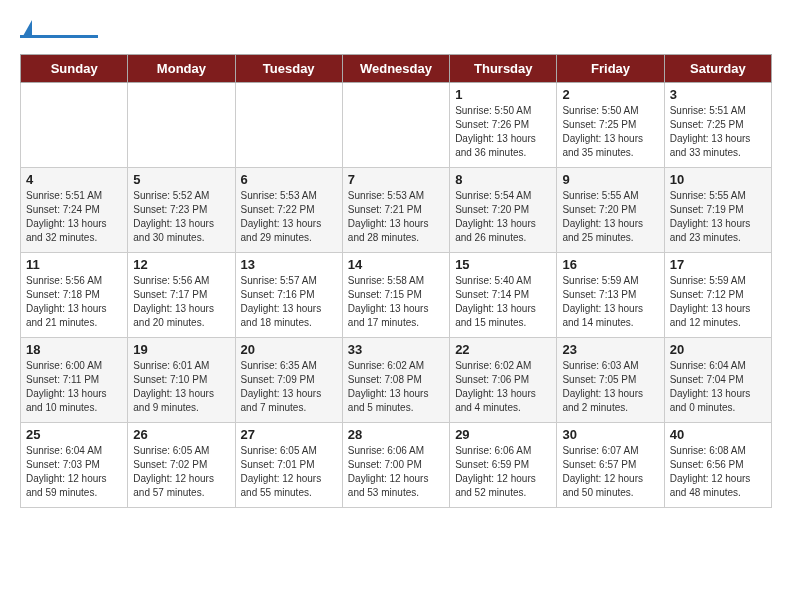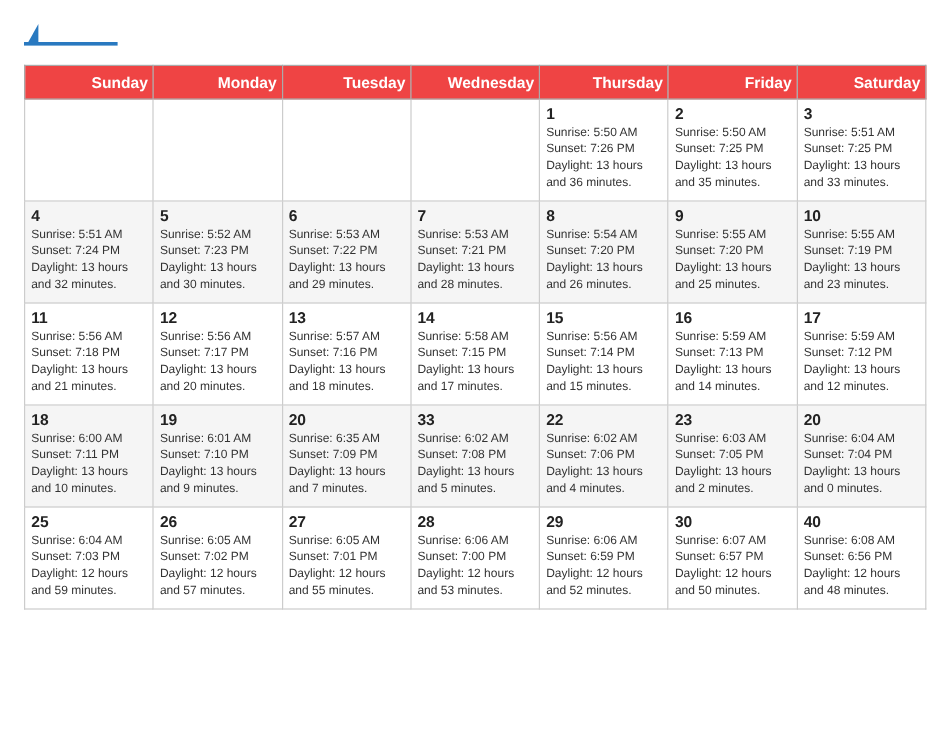--- a/index.html
+++ b/index.html
@@ -34,26 +34,26 @@
       font-size: 16px;
       color: #333;
       margin-top: 2px;
     }
     table {
       width: 100%;
       border-collapse: collapse;
       table-layout: fixed;
     }
     thead th {
-      background: #ef4444;
+      background: #7f1d1d;
       color: #fff;
       font-size: 13px;
       font-weight: bold;
       padding: 6px 4px;
-      text-align: right;
+      text-align: center;
       border: 1px solid #aaa;
     }
     tbody td {
       vertical-align: top;
       border: 1px solid #ccc;
       padding: 4px 5px;
       font-size: 10.5px;
       color: #222;
       height: 85px;
       background: #fff;
@@ -211,21 +211,21 @@
         </td>
         <td>
           <span class="day-number">14</span>
           <div class="cell-content">Sunrise: 5:58 AM
 Sunset: 7:15 PM
 Daylight: 13 hours
 and 17 minutes.</div>
         </td>
         <td>
           <span class="day-number">15</span>
-          <div class="cell-content">Sunrise: 5:56 AM
+          <div class="cell-content">Sunrise: 5:40 AM
 Sunset: 7:14 PM
 Daylight: 13 hours
 and 15 minutes.</div>
         </td>
         <td>
           <span class="day-number">16</span>
           <div class="cell-content">Sunrise: 5:59 AM
 Sunset: 7:13 PM
 Daylight: 13 hours
 and 14 minutes.</div>

